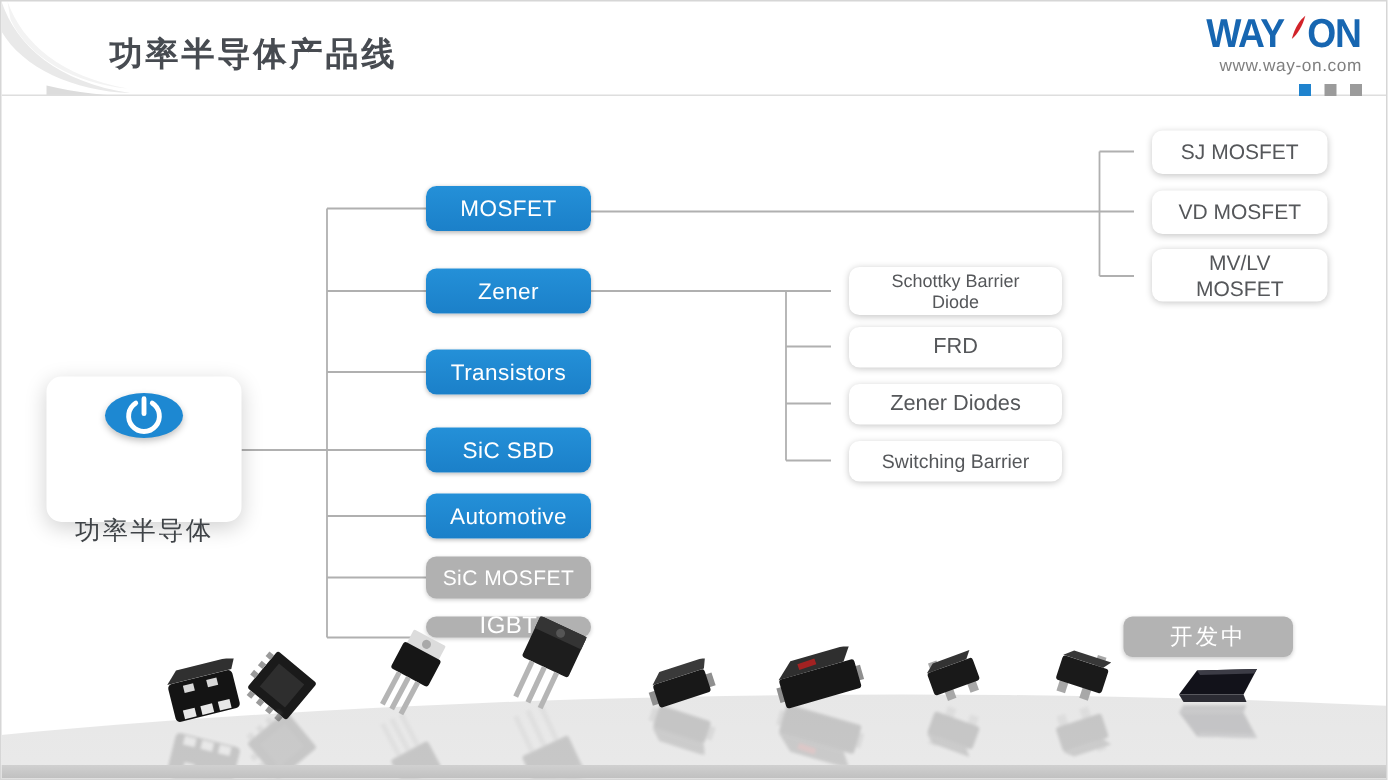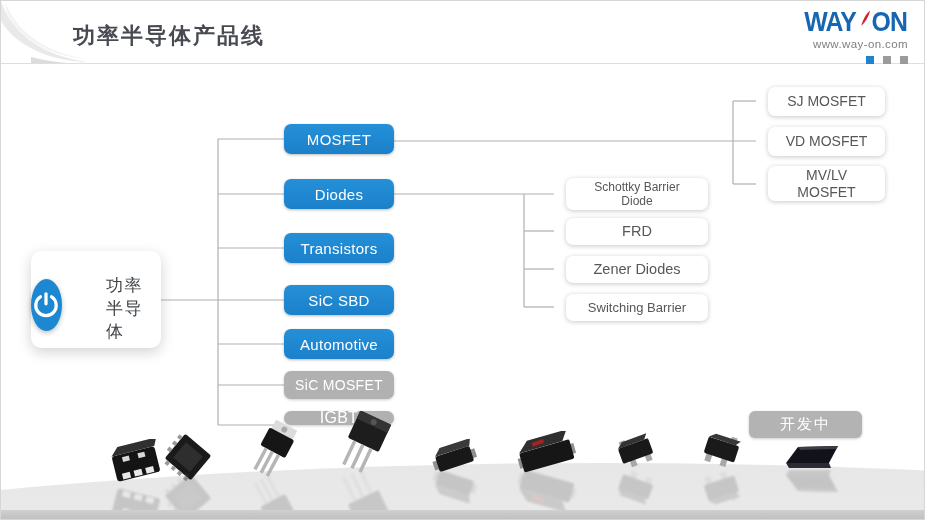--- a/index.html
+++ b/index.html
@@ -27,21 +27,21 @@
   .logo-url { font-size:11.5px; color:#7f7f7f; letter-spacing:.4px; margin-top:2px; }
   .logo-squares { display:flex; gap:9px; justify-content:flex-end; margin-top:6px; }
   .logo-squares span { width:8px; height:8px; display:inline-block; }
   
   .connectors { position:absolute; left:0; top:0; pointer-events:none; }
   .connectors path { stroke:#b0b0b0; stroke-width:1.2; fill:none; }
   
   .root-card {
     position:absolute; left:30px; top:250px; width:130px; height:97px;
     background:#fff; border-radius:10px; box-shadow:0 4px 14px rgba(0,0,0,.18);
-    display:flex; flex-direction:row; align-items:center; padding-top:11px;gap:44px;
+    display:flex; flex-direction:column; align-items:center; padding-top:11px;gap:44px;
   }
   .power-circle {
     width:52px; height:52px; border-radius:50%; background:#1d88d2;
     display:flex; align-items:center; justify-content:center;
     box-shadow:0 2px 5px rgba(0,0,0,.25);
   }
   .root-label { font-size:17px; color:#3f4347; letter-spacing:1.5px; margin-top:6px; font-weight:400; }
   
   .btn {
     position:absolute; left:283px; width:110px; height:30px; border-radius:7px;
@@ -125,21 +125,21 @@
     <div class="power-circle">
       <svg width="30" height="30" viewBox="0 0 24 24">
         <path d="M12 3 V11" stroke="#fff" stroke-width="2.6" stroke-linecap="round" fill="none"></path>
         <path d="M7.6,5.4 A8.2,8.2 0 1 0 16.4,5.4" stroke="#fff" stroke-width="2.6" stroke-linecap="round" fill="none"></path>
       </svg>
     </div>
     <div class="root-label">功率半导体</div>
   </div>
 
   <div class="btn blue" style="top:123px">MOSFET</div>
-  <div class="btn blue" style="top:178px">Diodes</div>
+  <div class="btn blue" style="top:178px">Zener</div>
   <div class="btn blue" style="top:232px">Transistors</div>
   <div class="btn blue" style="top:284px">SiC SBD</div>
   <div class="btn blue" style="top:328px">Automotive</div>
   <div class="btn gray" style="top:370px;height:28px;font-size:14px">SiC MOSFET</div>
   <div class="btn gray" style="top:410px;height:14px;font-size:16px">IGBT</div>
 
   <div class="wbox" style="left:553px;top:177px;width:142px;height:32px;font-size:12px;padding:0 20px">Schottky Barrier Diode</div>
   <div class="wbox" style="left:553px;top:217px;width:142px;height:27px;font-size:14.5px">FRD</div>
   <div class="wbox" style="left:553px;top:255px;width:142px;height:27px;font-size:14.5px">Zener Diodes</div>
   <div class="wbox" style="left:553px;top:293px;width:142px;height:27px;font-size:13px">Switching Barrier</div>

